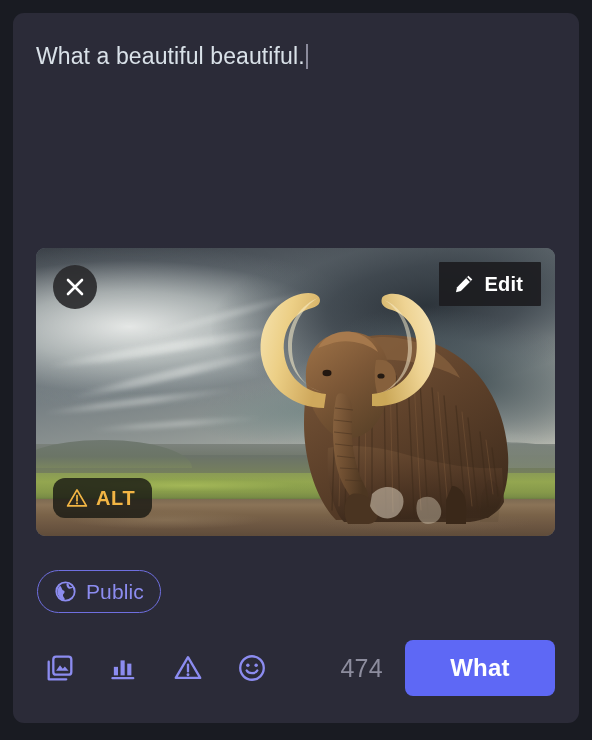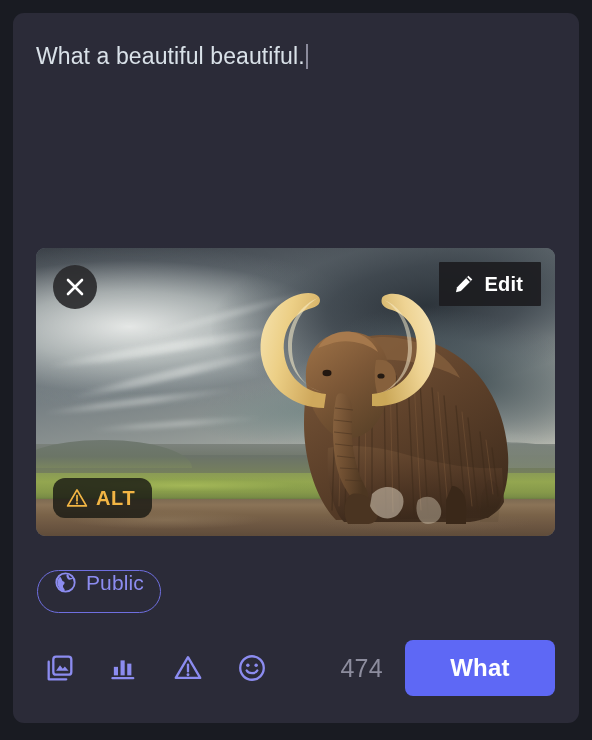--- a/index.html
+++ b/index.html
@@ -246,21 +246,21 @@
     top: 557px;
     display: flex;
     gap: 14px;
   }
   .pill {
     height: 43px;
     padding: 0 16px;
     border: 1px solid #6f6fe0;
     border-radius: 22px;
     display: flex;
-    align-items: flex-start;
+    align-items: center;
     gap: 9px;
     background: transparent;
     cursor: pointer;
     box-sizing: border-box;
   }
   .pill-label {
     color: #8c8cf0;
     font-size: 21px;
     letter-spacing: 0.1px;
   }

